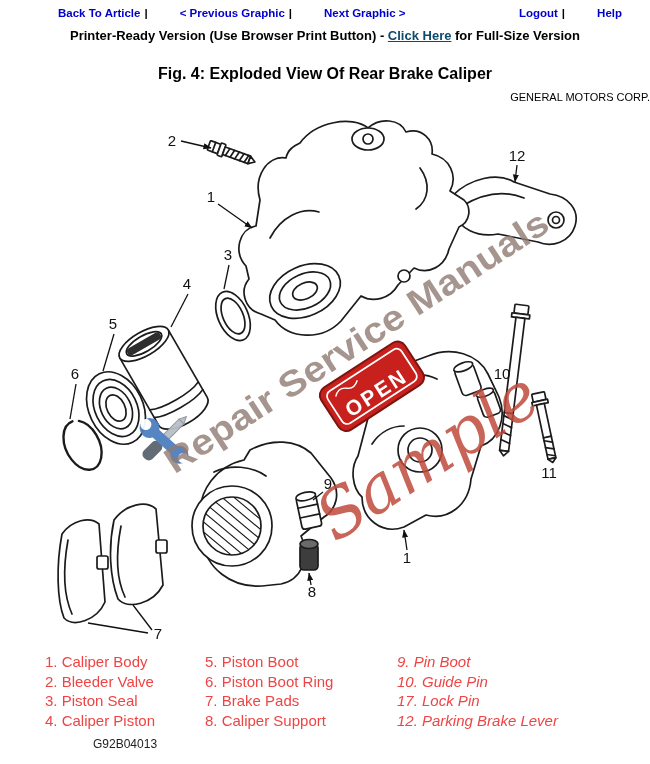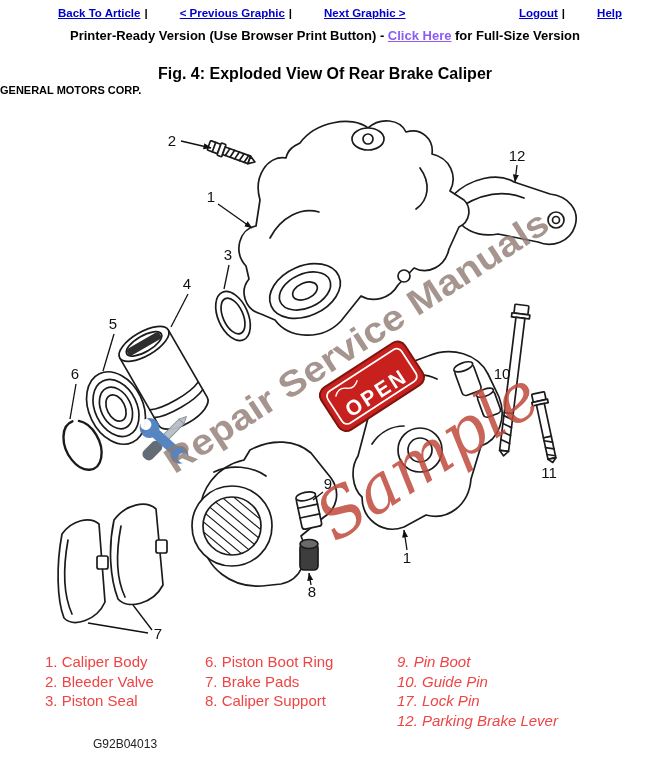--- a/index.html
+++ b/index.html
@@ -7,28 +7,28 @@
   body {
     width:650px; height:764px; background:#ffffff;
     font-family:"Liberation Sans", sans-serif; color:#000;
   }
   .page { position:relative; width:650px; height:764px; background:#fff; }
 
   .topnav {
     display:flex; justify-content:space-between;
     padding:7px 28px 0 30px; font-size:11.5px; font-weight:bold;
   }
-  .topnav a { color:#0000cc; text-decoration:underline; cursor:pointer;padding-left:28px; }
+  .topnav a { color:#0000cc; cursor:pointer;padding-left:28px; }
   .sep { color:#000; margin:0 4px; }
 
   .printer-line { text-align:center; font-size:13px; font-weight:bold; margin-top:9px; }
-  .printer-line a { color:#8b5cf6; text-decoration:underline; cursor:pointer; }
+  .printer-line a { color:#0c4a6e; text-decoration:underline; cursor:pointer; }
 
   .fig-caption { text-align:center; font-size:16px; font-weight:bold; margin-top:22px; }
-  .manufacturer { text-align:left; font-size:11px; font-weight:bold; margin-top:1px; }
+  .manufacturer { text-align:right; font-size:11px; font-weight:normal; margin-top:8px; }
 
   .diagram-wrap { position:absolute; top:88px; left:0; width:650px; height:560px; }
   svg { display:block; font-family:"Liberation Sans", sans-serif; }
 
   .legend { position:absolute; top:652px; left:45px; display:flex; font-size:15px; color:#ef4444; }
   .legend .col1 { width:160px; }
   .legend .col2 { width:192px; }
   .legend .col3 { width:200px;font-style:italic; }
   .legend-item { line-height:19.5px; white-space:nowrap; }
 
@@ -263,22 +263,24 @@
         <text x="549" y="390" text-anchor="middle">11</text>
       </g>
     </svg>
   </div>
 
   <div class="legend">
     <div class="col1">
       <div class="legend-item">1. Caliper Body</div>
       <div class="legend-item">2. Bleeder Valve</div>
       <div class="legend-item">3. Piston Seal</div>
+      <div class="legend-item">4. Caliper Piston</div>
     </div>
     <div class="col2">
+      <div class="legend-item">5. Piston Boot</div>
       <div class="legend-item">6. Piston Boot Ring</div>
       <div class="legend-item">7. Brake Pads</div>
       <div class="legend-item">8. Caliper Support</div>
     </div>
     <div class="col3">
       <div class="legend-item">9. Pin Boot</div>
       <div class="legend-item">10. Guide Pin</div>
       <div class="legend-item">17. Lock Pin</div>
       <div class="legend-item">12. Parking Brake Lever</div>
     </div>

